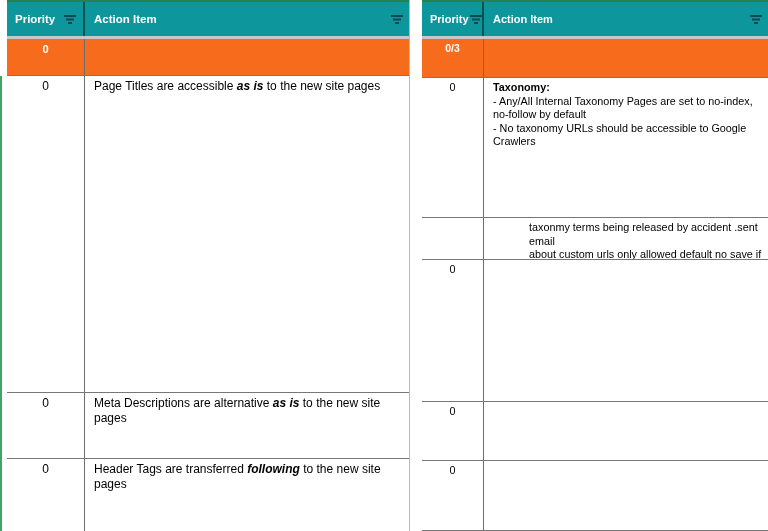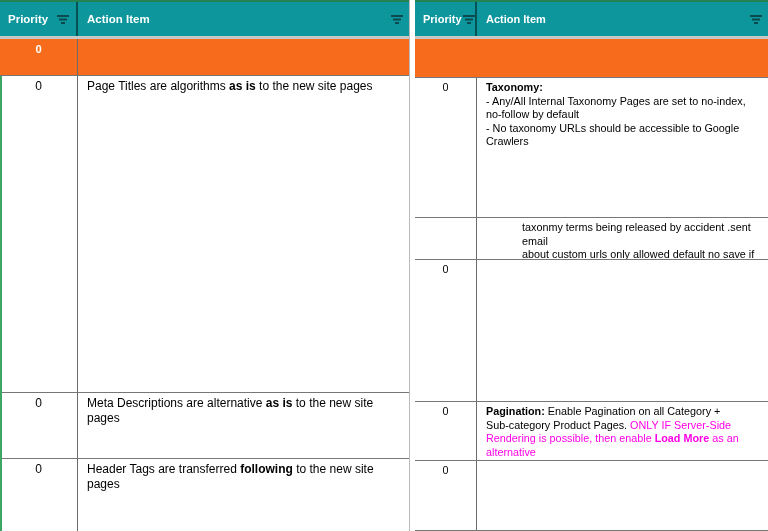--- a/index.html
+++ b/index.html
@@ -1,19 +1,19 @@
 <!DOCTYPE html>
 <html style="--teal: #0d969b; --teal_top_border: #23824f; --orange: #f66c1c; --frozen_divider: #c7c7c7; --green_edge: #3da566; --magenta: #ff00e6; --row_border: #777777; --col_border: #6b6b6b; --header_text: #ffffff;"><head>
 <meta charset="utf-8">
 <style>
   html,body{margin:0;padding:0;background:#fff;}
   .screen{position:relative;width:768px;height:531px;background:#fff;overflow:hidden;
           font-family:"Liberation Sans",sans-serif;color:#000;}
   .green-edge{position:absolute;left:0;top:76px;width:2px;height:455px;background:var(--green_edge,#3da566);z-index:5;}
-  .tbl{position:absolute;top:0;height:531px;display:flex;flex-direction:column;overflow:hidden;box-sizing:border-box;}
+  .tbl{position:absolute;top:0;height:531px;display:flex;flex-direction:column;overflow:hidden;box-sizing:border-box;padding-left:7px;}
   .tbl-left{left:0;width:410px;border-right:1px solid #b9b9b9;}
   .tbl-right{left:415px;width:353px;}
   .thead{display:flex;height:36px;box-sizing:border-box;border-top:2px solid var(--teal_top_border,#23824f);
          background:var(--teal,#0d969b);color:#fff;font-weight:bold;flex:0 0 auto;}
   .hcell{display:flex;align-items:center;box-sizing:border-box;}
   .pcol{flex:0 0 auto;}
   .tbl-left .pcol{width:78px;}
   .tbl-right .pcol{width:62px;}
   .hcell.pcol{padding-left:8px;border-right:2px solid rgba(0,0,0,0.45);}
   .hcell.acol{flex:1;padding-left:9px;}
@@ -28,21 +28,21 @@
           border-right:1px solid var(--col_border,#666);}
   .tbl-left .cell-p{width:78px;}
   .tbl-right .cell-p{width:62px;}
   .cell-a{flex:1;box-sizing:border-box;padding:3px 4px 0 9px;white-space:pre-wrap;overflow:hidden;}
   .tbl-left .rows{font-size:12px;line-height:15px;}
   .tbl-right .rows{font-size:10.8px;line-height:13.5px;}
   .row.section{background:var(--orange,#f66c1c);color:#fff;font-weight:bold;}
   .tbl-left .row.section{font-size:11.2px;line-height:15px;}
   .tbl-right .row.section{font-size:10.4px;line-height:13px;}
   .seg-b{font-weight:bold;}
-  .seg-i{}
+  .seg-i{font-style:italic;}
   .seg-m{color:var(--magenta,#ff00e6);}
 </style>
 </head>
 <body>
 
 <div class="screen">
 
   <div class="green-edge"></div>
 
   <div class="tbl tbl-left">
@@ -72,21 +72,21 @@
         </span>
       </div>
     </div>
     <div class="hgap"></div>
     <div class="rows" id="rows0">
         <div class="row section" style="height: 37px;">
           <div class="cell-p">0</div>
         </div>
         <div class="row" style="height: 317px;">
           <div class="cell-p">0</div>
-          <div class="cell-a"><span>Page Titles are algorithms </span><span class="seg-b seg-i">as is</span><span> to the new site pages</span></div>
+          <div class="cell-a"><span>Page Titles are accessible </span><span class="seg-b seg-i">as is</span><span> to the new site pages</span></div>
         </div>
         <div class="row" style="height: 66px;">
           <div class="cell-p">0</div>
           <div class="cell-a"><span>Meta Descriptions are alternative </span><span class="seg-b seg-i">as is</span><span> to the new site
 pages</span></div>
         </div>
         <div class="row" style="height: 73px;">
           <div class="cell-p">0</div>
           <div class="cell-a"><span>Header Tags are transferred </span><span class="seg-b seg-i">following</span><span> to the new site
 pages</span></div>
@@ -117,43 +117,40 @@
                 <rect x="3" y="4.5" width="8" height="2"></rect>
                 <rect x="5" y="8" width="4" height="2"></rect>
           </g>
             </svg>
         </span>
       </div>
     </div>
     <div class="hgap"></div>
     <div class="rows" id="rows1">
         <div class="row section" style="height: 39px;">
+          <div class="cell-p">0/3</div>
         </div>
         <div class="row" style="height: 140px;">
           <div class="cell-p">0</div>
           <div class="cell-a"><span class="seg-b">Taxonomy:</span><span>
 - Any/All Internal Taxonomy Pages are set to no-index,
 no-follow by default
 - No taxonomy URLs should be accessible to Google
 Crawlers</span></div>
         </div>
         <div class="row" style="height: 42px; gap: 36px;">
           <div class="cell-p"></div>
           <div class="cell-a"><span>taxonmy terms being released by accident .sent email
 about custom urls only allowed default no save if not</span></div>
         </div>
         <div class="row" style="height: 142px;">
           <div class="cell-p">0</div>
         </div>
         <div class="row" style="height: 59px;">
           <div class="cell-p">0</div>
-          <div class="cell-a"><span class="seg-b">Pagination:</span><span> Enable Pagination on all Category +
-Sub-category Product Pages. </span><span class="seg-m">ONLY IF Server-Side
-Rendering is possible, then enable </span><span class="seg-b seg-m">Load More</span><span class="seg-m"> as an
-alternative</span></div>
         </div>
         <div class="row" style="height: 70px;">
           <div class="cell-p">0</div>
         </div>
       </div>
   </div>
 
 </div>
 
 </body></html>

